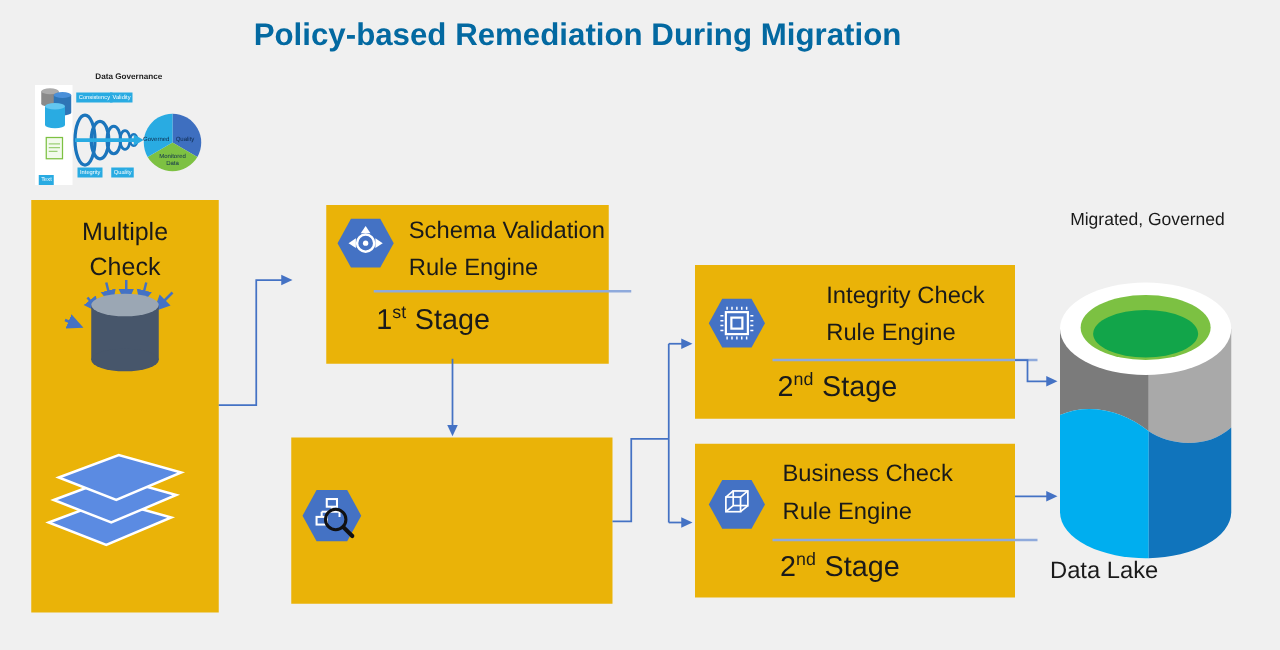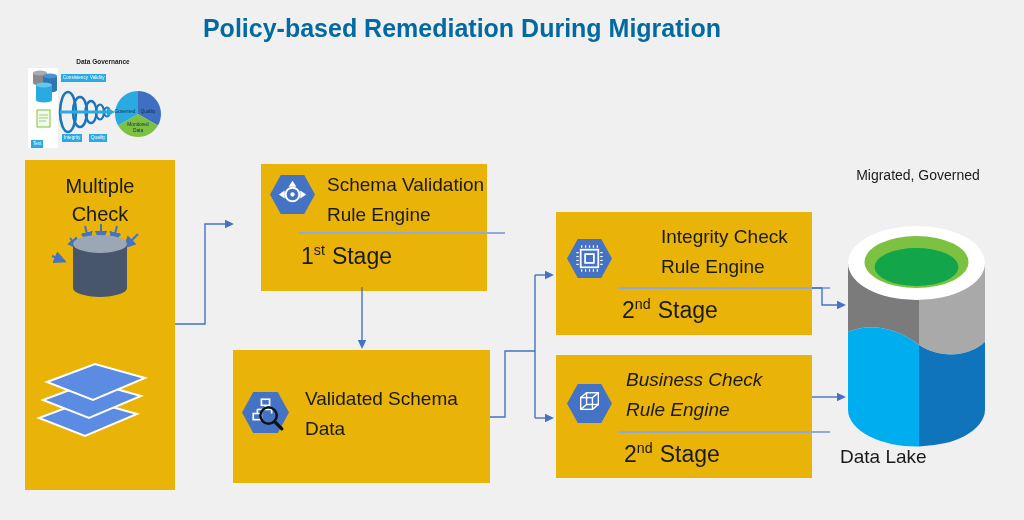--- a/index.html
+++ b/index.html
@@ -141,24 +141,20 @@
         <rect x="20" y="9" width="8" height="6"></rect>
         <rect x="12" y="23" width="8" height="6"></rect>
         <line x1="24" y1="15" x2="24" y2="19"></line>
         <line x1="16" y1="19" x2="30" y2="19"></line>
         <line x1="16" y1="19" x2="16" y2="23"></line>
         <line x1="30" y1="19" x2="30" y2="23"></line>
       </g>
       <circle cx="27" cy="25" r="8" fill="none" stroke="#111" stroke-width="2.4"></circle>
       <line x1="33" y1="31" x2="40" y2="38" stroke="#111" stroke-width="3.2" stroke-linecap="round"></line>
     </svg>
-    <div class="btitle" style="left:72px;top:34px;">
-      <div>Validated Schema</div>
-      <div>Data</div>
-    </div>
   </div>
 
   <div class="box" style="left:556px;top:212px;width:256px;height:123px;">
     <svg class="icon" style="left:10px;top:25px;" width="47" height="43" viewBox="0 0 48 44">
       <polygon points="1,22 12,2 36,2 47,22 36,42 12,42" fill="#4472C4"></polygon>
       <rect x="15" y="13" width="18" height="18" fill="none" stroke="#fff" stroke-width="1.8"></rect>
       <rect x="19.5" y="17.5" width="9" height="9" fill="none" stroke="#fff" stroke-width="1.8"></rect>
       <g stroke="#fff" stroke-width="1.2">
         <line x1="16" y1="8.5" x2="16" y2="11"></line>
           <line x1="20" y1="8.5" x2="20" y2="11"></line>
@@ -195,21 +191,21 @@
       <polygon points="1,22 12,2 36,2 47,22 36,42 12,42" fill="#4472C4"></polygon>
       <g stroke="#fff" stroke-width="1.4" fill="none">
         <rect x="15" y="16" width="12" height="12"></rect>
         <rect x="21" y="11" width="12" height="12"></rect>
         <line x1="15" y1="16" x2="21" y2="11"></line>
         <line x1="27" y1="16" x2="33" y2="11"></line>
         <line x1="15" y1="28" x2="21" y2="23"></line>
         <line x1="27" y1="28" x2="33" y2="23"></line>
       </g>
     </svg>
-    <div class="btitle" style="left:70px;top:10px;font-style:italic;">
+    <div class="btitle" style="left:70px;top:10px;">
       <div>Business Check</div>
       <div>Rule Engine</div>
     </div>
     <div class="sep" style="top:76px;left:62px;"></div>
     <div class="stage" style="left:68px;top:85px;">
       <span>2</span><sup>nd</sup><span class="sword">Stage</span>
     </div>
   </div>
 
   <div class="abs out-heading">

